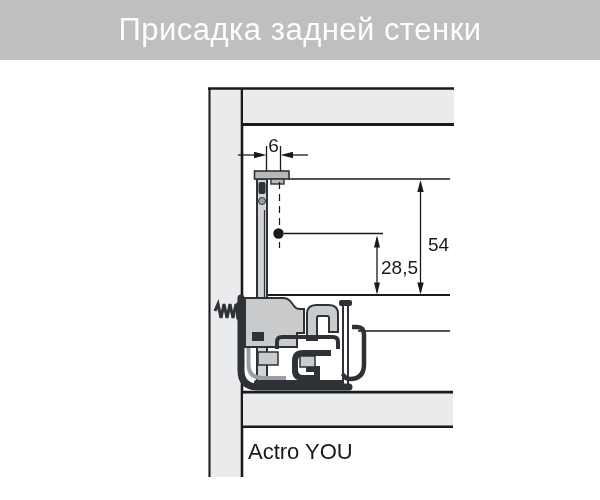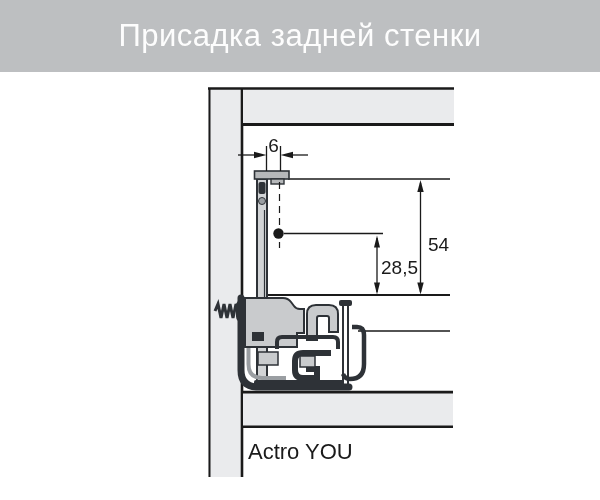--- a/index.html
+++ b/index.html
@@ -1,21 +1,21 @@
 <!DOCTYPE html>
 <html><head>
 <meta charset="utf-8">
 <style>
   html,body{margin:0;padding:0;background:#ffffff;}
   body{
     width:600px;height:500px;position:relative;overflow:hidden;
     font-family:"Liberation Sans", sans-serif;
   }
   .title-bar{
-    position:absolute;left:0;top:0;width:600px;height:72px;
+    position:absolute;left:0;top:0;width:600px;height:60px;
     background:#bdbfc1;display:flex;align-items:center;justify-content:center;
   }
   .title-bar span{
     color:#fdfdfd;font-size:31px;font-weight:300;letter-spacing:.5px;
     font-family:"Liberation Sans", sans-serif;
   }
   .diagram-wrap{position:absolute;left:0;top:60px;width:600px;height:440px;}
   svg{display:block;}
   text{font-family:"Liberation Sans", sans-serif;fill:#1a1a1a;}
   .dim-text{font-size:19px;}

